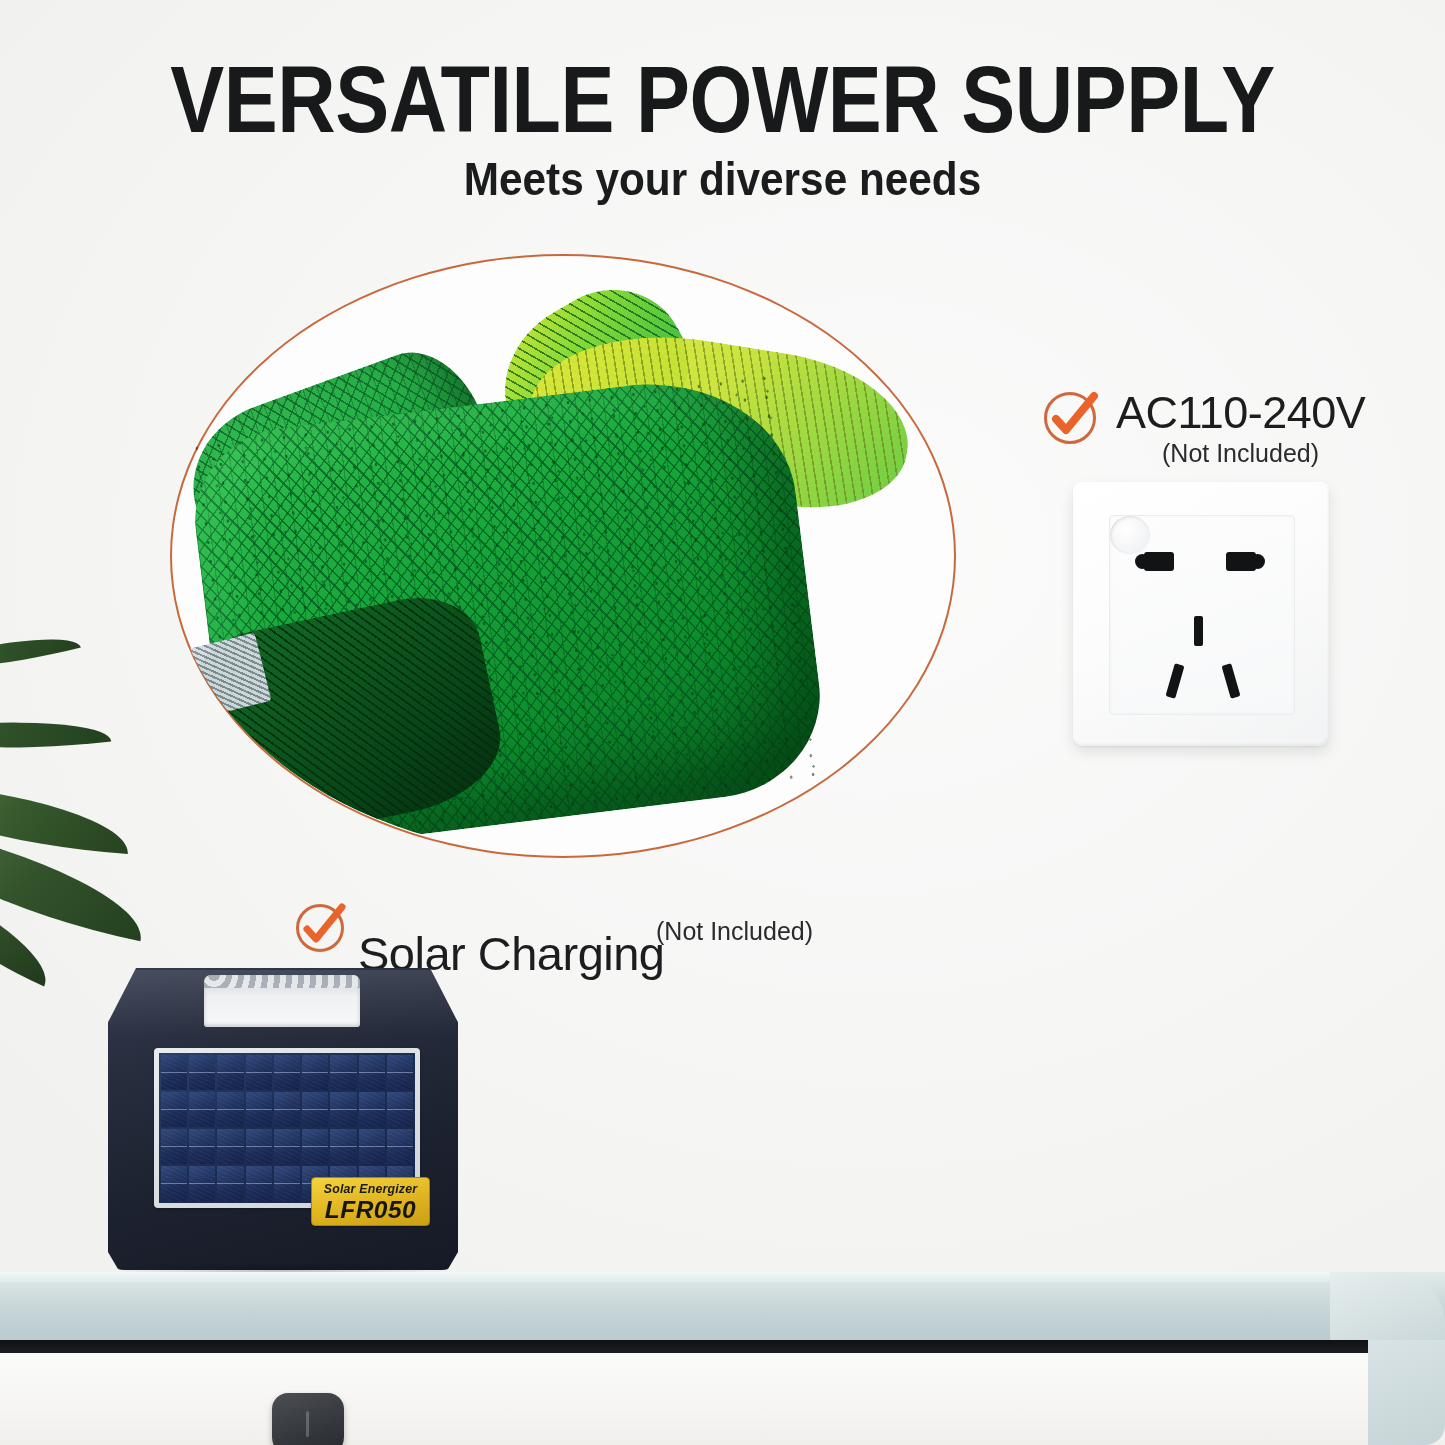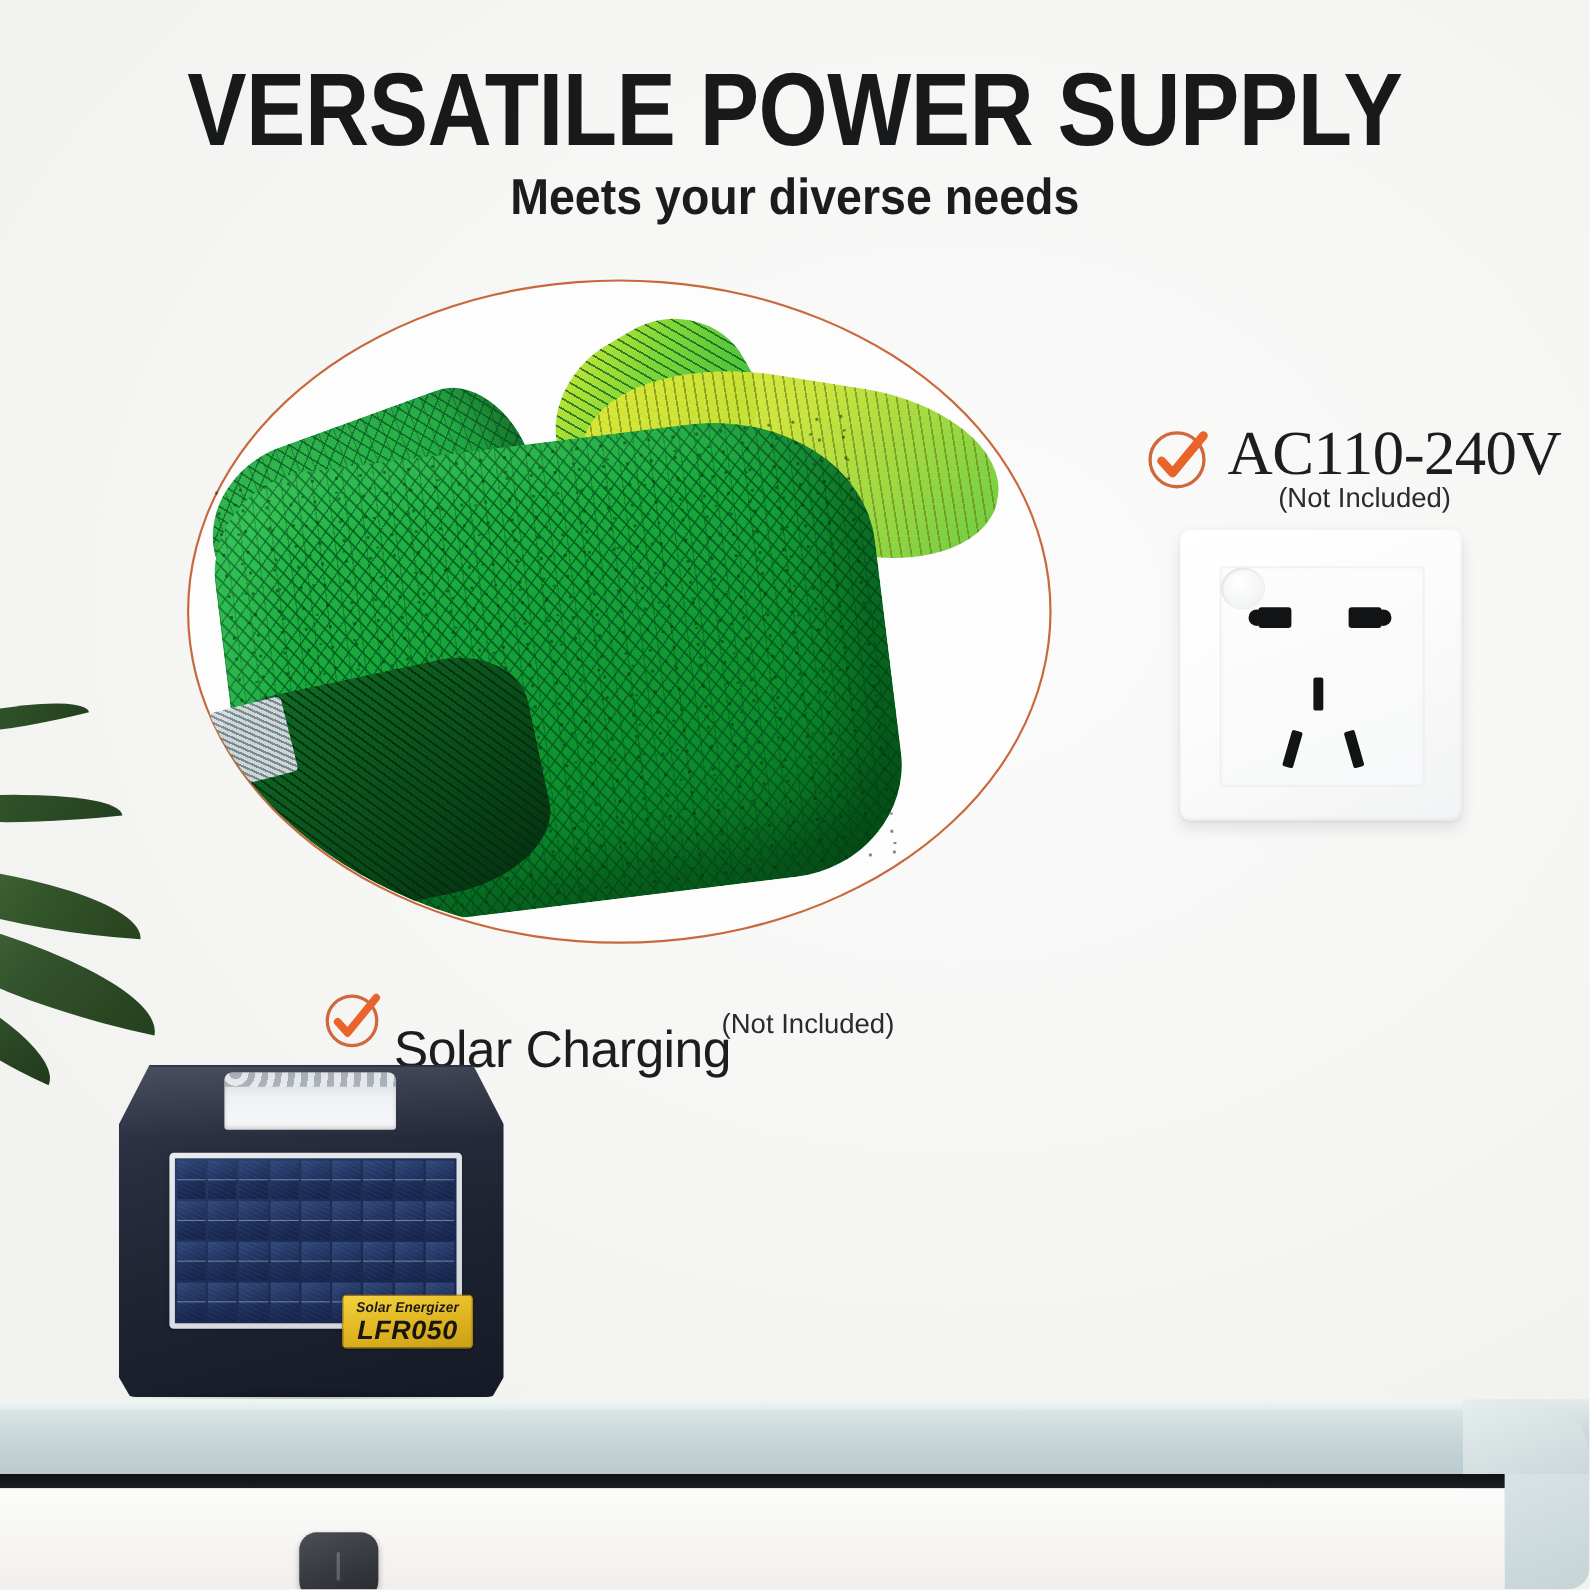--- a/index.html
+++ b/index.html
@@ -114,21 +114,21 @@
     position:absolute;left:0;top:0;border:3px solid #d1673c;border-radius:50%;
     box-sizing:border-box;
   }
   .check-icon svg{position:absolute;left:0;top:0;overflow:visible;}
 
   .label-ac{position:absolute;left:1044px;top:386px;}
   .label-ac .icon-box{position:absolute;left:0;top:6px;width:52px;height:52px;}
   .label-ac .icon-box .ring{width:52px;height:52px;}
   .label-ac .ac-title{
     position:absolute;left:72px;top:0;white-space:nowrap;
-    font-size:57px;line-height:54px;color:#1c1d1e;letter-spacing:-0.5px;font-family:Liberation Serif, serif;
+    font-size:45px;line-height:54px;color:#1c1d1e;letter-spacing:-0.5px;
   }
   .label-ac .ac-note{
     position:absolute;left:118px;top:52px;white-space:nowrap;
     font-size:25px;line-height:30px;color:#2a2b2c;
   }
 
   .label-solar{position:absolute;left:296px;top:898px;}
   .label-solar .icon-box{position:absolute;left:0;top:6px;width:48px;height:48px;}
   .label-solar .icon-box .ring{width:48px;height:48px;}
   .label-solar .solar-title{

